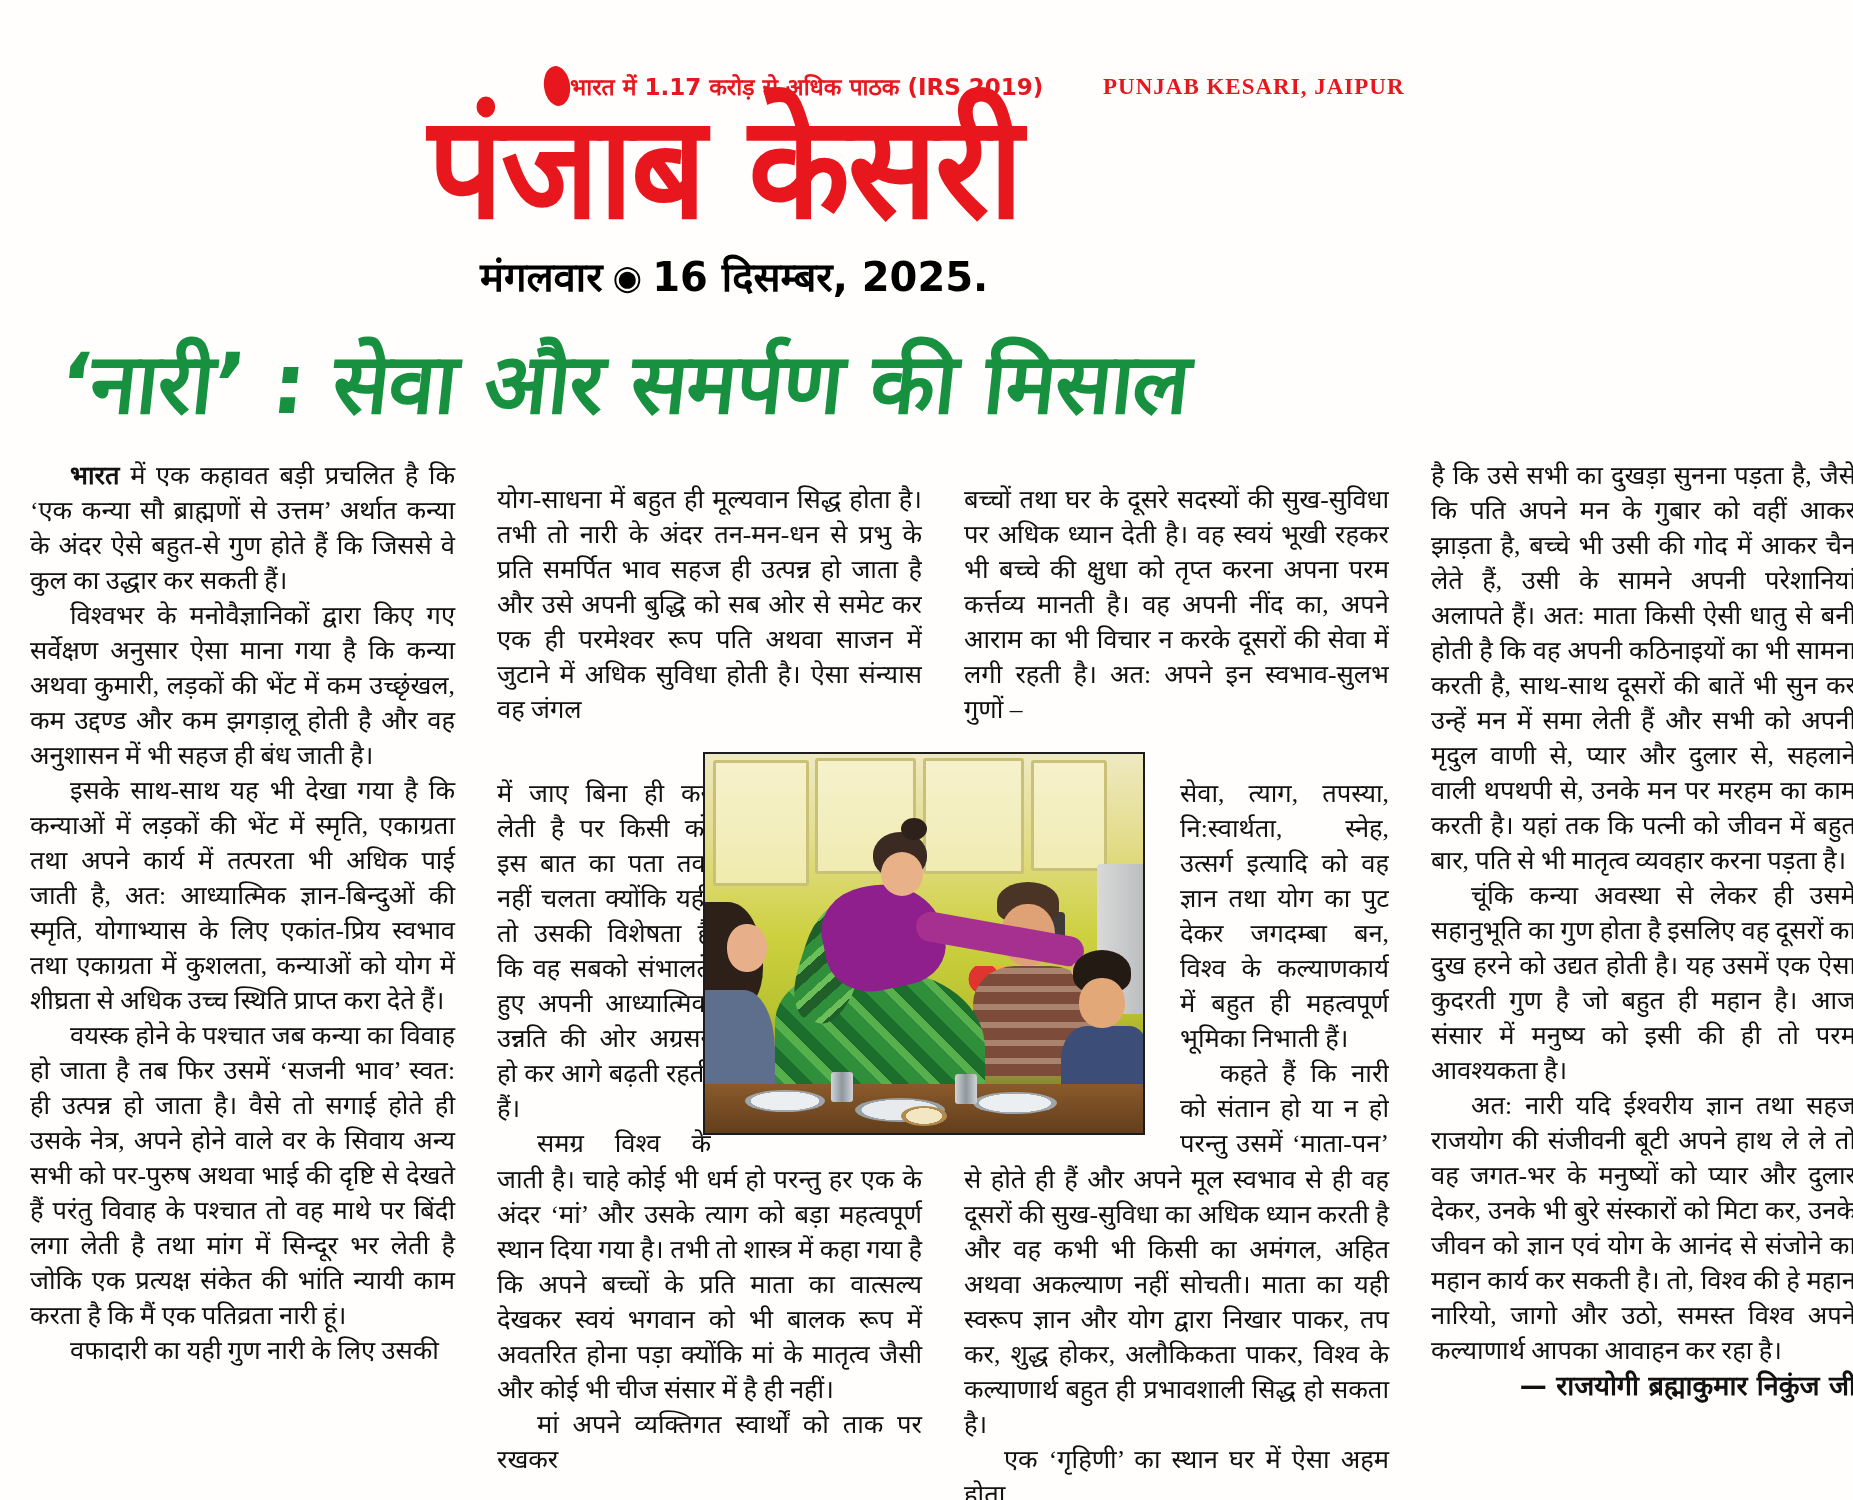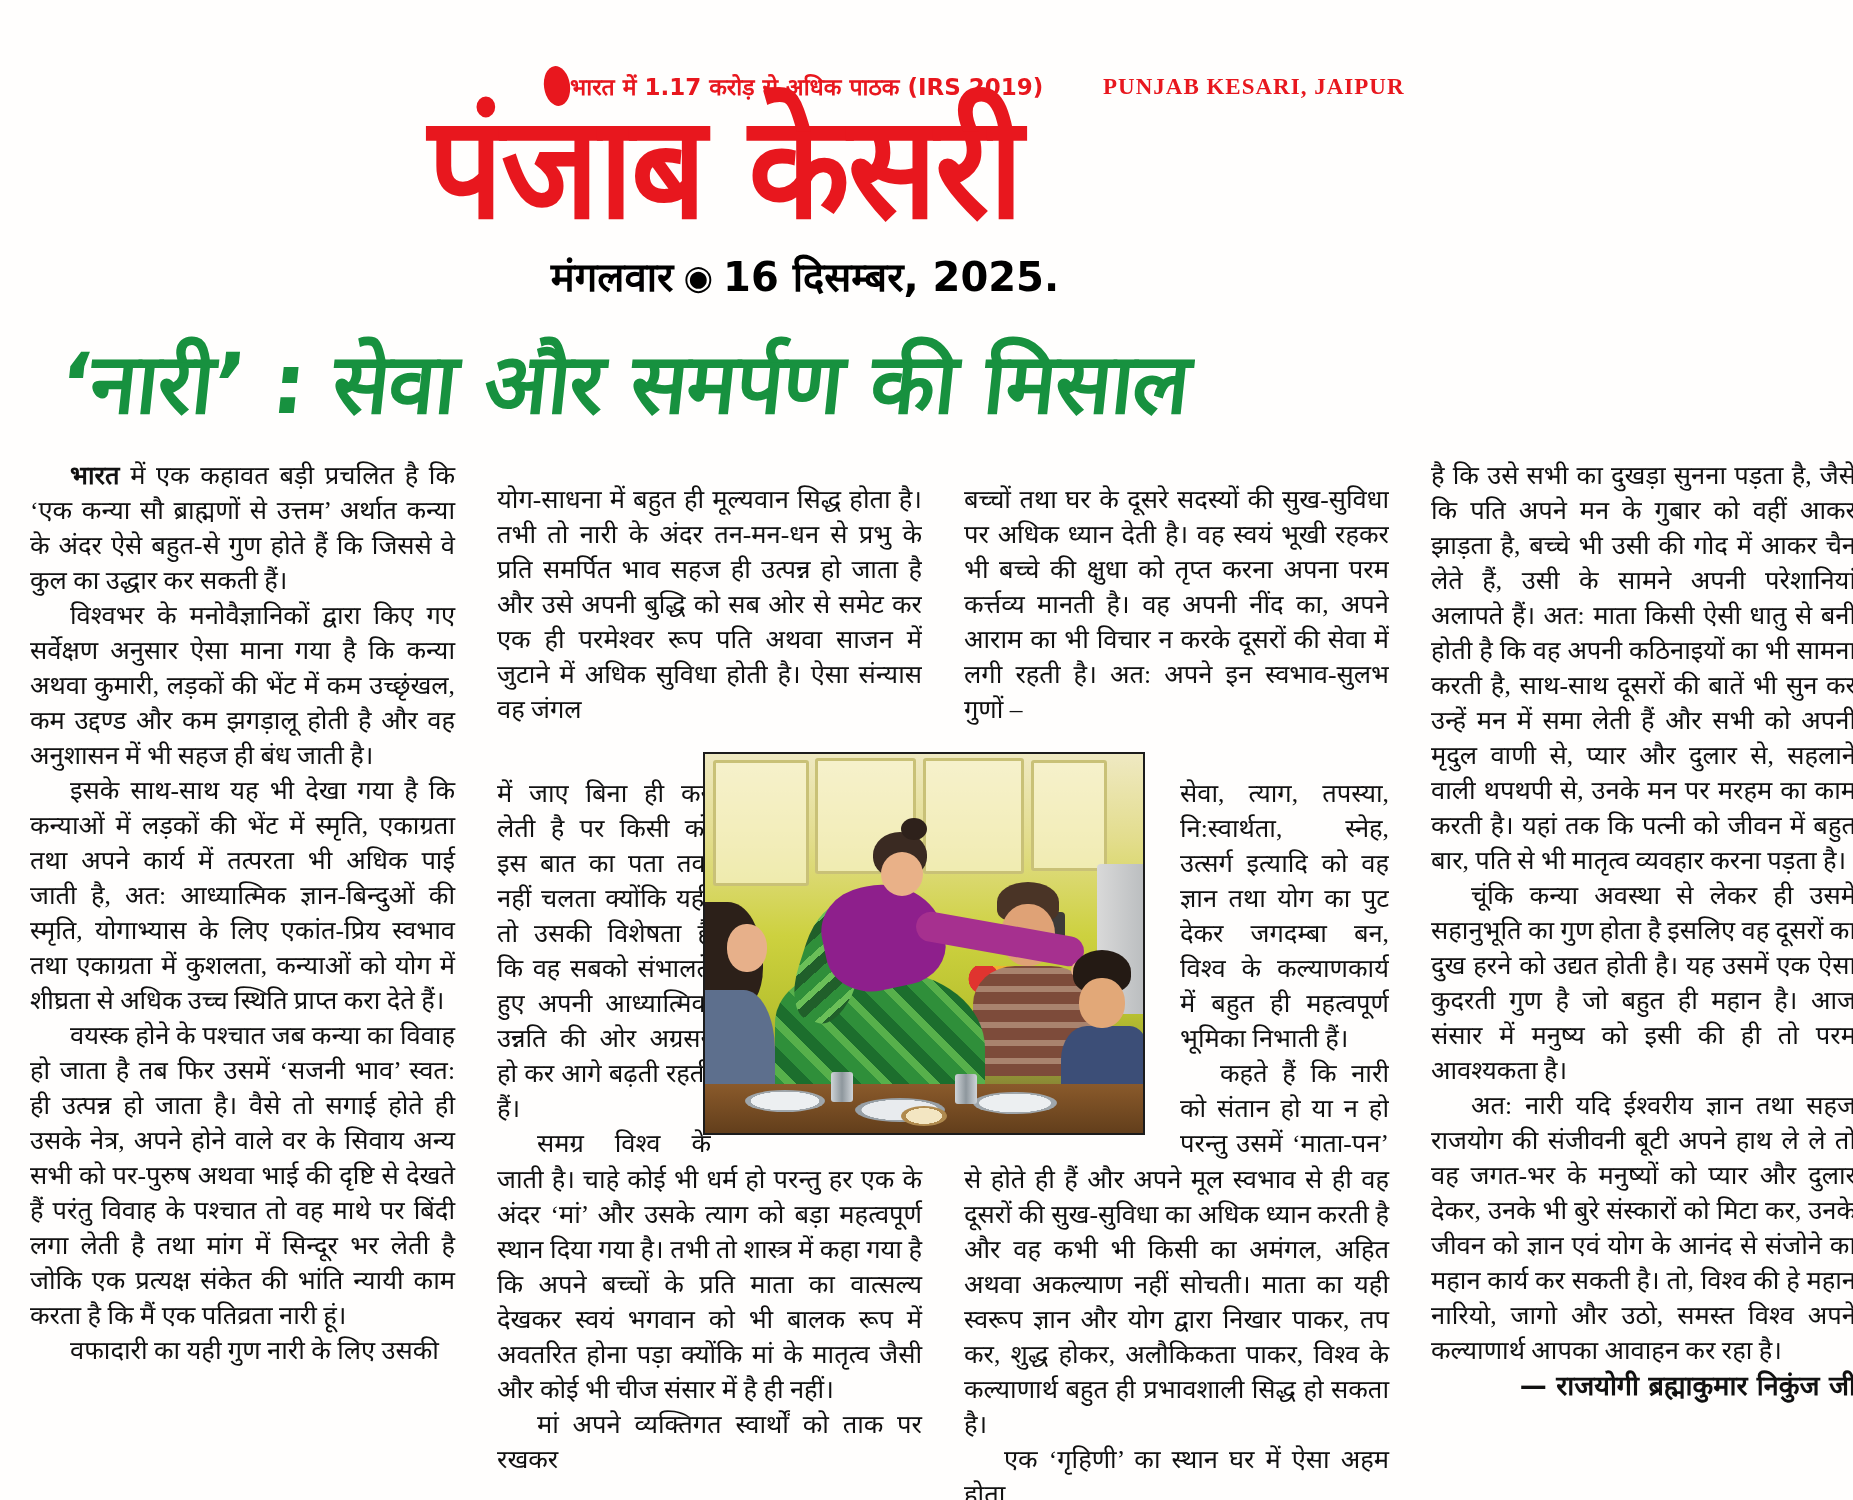--- a/index.html
+++ b/index.html
@@ -10,21 +10,21 @@
   .tagline{position:absolute;left:503px;top:66px;display:flex;align-items:center;gap:0;margin-left:41px;}
   .red-dot{width:26px;height:40px;background:#e8171e;border-radius:50%;transform:rotate(-8deg);}
   .tagline-text{font-family:"DejaVu Sans","Liberation Sans",sans-serif;font-weight:700;
                 font-size:23px;color:#e8171e;white-space:nowrap;}
   .edition{position:absolute;left:1103px;top:74px;font-family:Liberation Serif, serif;
            font-weight:700;font-size:23px;color:#e8171e;letter-spacing:1px;white-space:nowrap;}
   .logo{position:absolute;left:428px;top:84px;width:1000px;
         font-family:"DejaVu Sans","Liberation Sans",sans-serif;font-weight:700;
         font-size:132px;line-height:1.18;color:#e8171e;white-space:nowrap;
         transform:scaleY(1.08);transform-origin:top left;letter-spacing:-2px;}
-  .dateline{position:absolute;left:480px;top:248px;width:650px;text-align:center;
+  .dateline{position:absolute;left:480px;top:248px;width:650px;text-align:left;
             font-family:"DejaVu Sans","Liberation Sans",sans-serif;font-weight:700;
             font-size:40px;color:#000;white-space:nowrap;}
   .date-bullet{display:inline-block;margin:0 10px;font-size:34px;vertical-align:2px;}
 
   
   .headline{position:absolute;left:55px;top:338px;width:1740px;
             font-family:"DejaVu Sans","Liberation Sans",sans-serif;font-weight:700;
             font-size:84px;line-height:1.1;color:#17913f;white-space:nowrap;
             transform:skewX(-6deg);transform-origin:bottom left;letter-spacing:-1px;}
 

